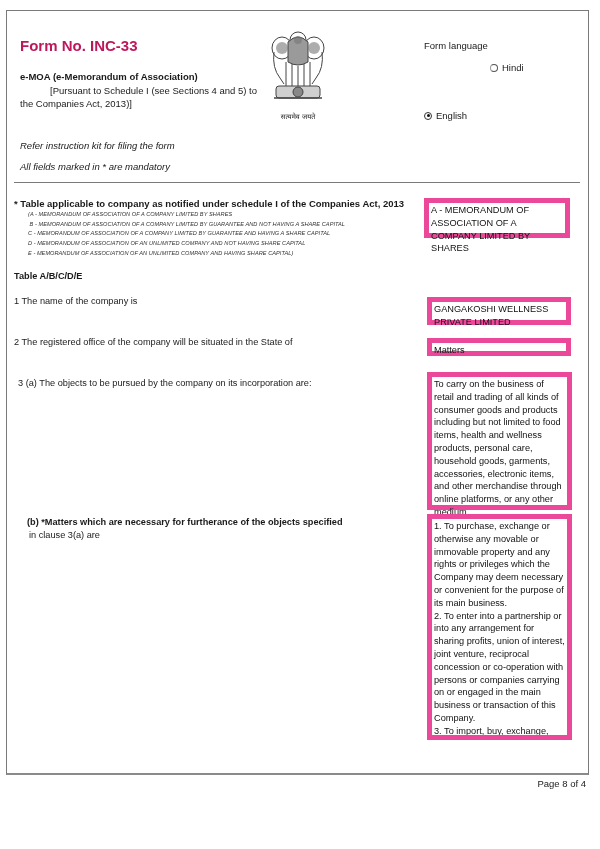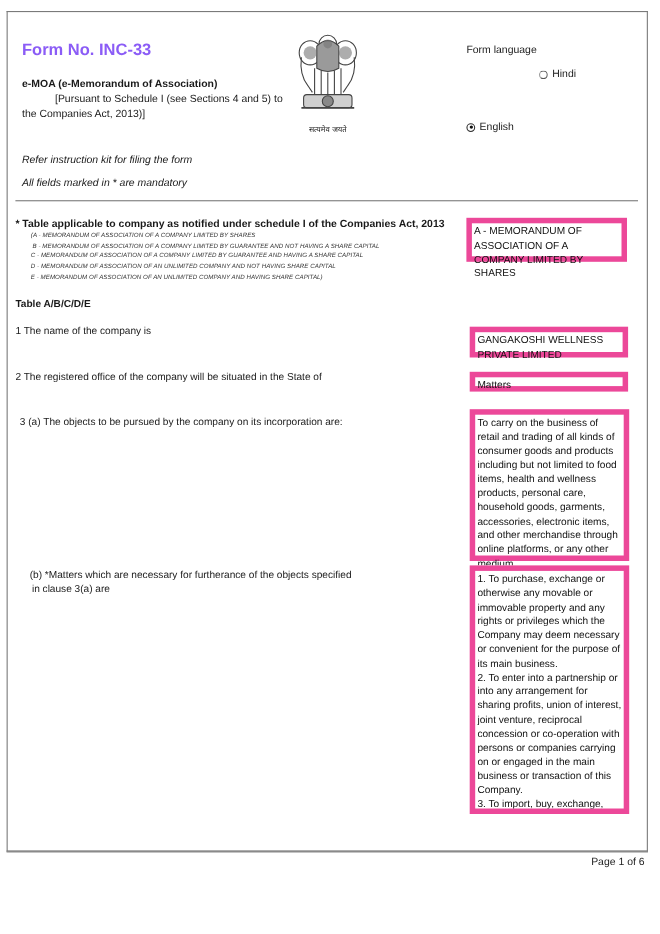--- a/index.html
+++ b/index.html
@@ -1,21 +1,21 @@
 <!DOCTYPE html>
 <html><head>
 <meta charset="utf-8">
 <style>
   html, body { margin:0; padding:0; background:#ffffff; }
   body { width:600px; height:849px; position:relative; overflow:hidden;
          font-family:"Liberation Sans", sans-serif; color:#1a1a1a; }
   .frame { position:absolute; left:6px; top:10px; width:583px; height:765px;
            border:1px solid #7a7a7a; border-bottom:2px solid #8a8a8a; box-sizing:border-box; }
   .abs { position:absolute; }
-  .title { left:20px; top:37px; font-size:15px; font-weight:bold; color:#8b5cf6;text-align:center; }
+  .title { left:20px; top:37px; font-size:15px; font-weight:bold; color:#be185d;text-align:center; }
   .sub-bold { left:20px; top:71px; font-size:9.5px; font-weight:bold; }
   .sub { font-size:9.5px; left:20px; line-height:13px; }
   .italic { font-style:italic; font-size:9.5px; left:20px; }
   .emblem { left:266px; top:28px; width:64px; height:92px; }
   .lang-label { left:424px; top:40px; font-size:9.5px; }
   .radio { display:flex; align-items:center; font-size:9.5px; cursor:pointer; }
   .radio .dot { width:8px; height:8px; border:1px solid #333; border-radius:50%;
                 margin-right:4px; position:relative; box-sizing:border-box; }
   .radio .dot.on::after { content:""; position:absolute; left:1.5px; top:1.5px; width:3px; height:3px;
                           border-radius:50%; background:#111; }
@@ -90,19 +90,19 @@
 
 <div class="abs lbl" style="left:14px; top:296px;">1 The name of the company is</div>
 <div class="fieldbox" style="left:427px; top:297px; width:144px; height:28px;">GANGAKOSHI WELLNESS PRIVATE LIMITED</div>
 
 <div class="abs lbl" style="left:14px; top:337px;">2 The registered office of the company will be situated in the State of</div>
 <div class="fieldbox" style="left:427px; top:338px; width:144px; height:18px;">Matters</div>
 
 <div class="abs lbl" style="left:18px; top:378px;">3 (a) The objects to be pursued by the company on its incorporation are:</div>
 <div class="fieldbox" style="left:427px; top:372px; width:145px; height:138px;">To carry on the business of retail and  trading  of all kinds of consumer goods and products including but not limited to food items, health and wellness products, personal care, household goods, garments, accessories, electronic items, and other merchandise through online platforms,  or any other medium.</div>
 
-<div class="abs lbl" style="left:27px; top:517px;">(b) *Matters which are necessary for furtherance of the objects specified</div>
+<div class="abs lbl" style="left:27px; top:517px;font-weight:bold;">(b) *Matters which are necessary for furtherance of the objects specified</div>
 <div class="abs lbl" style="left:29px; top:530px;">in clause 3(a) are</div>
 <div class="fieldbox" style="left:427px; top:514px; width:145px; height:226px; white-space:pre-line; overflow:hidden;">1. To purchase, exchange or otherwise any movable or immovable property and any rights or privileges which the Company may deem necessary or convenient for the purpose of its main business.
 2. To enter into a partnership or into any arrangement for sharing profits, union of interest, joint venture, reciprocal concession or co-operation with persons or companies carrying on or engaged in the main business or transaction of this Company.
 3. To import, buy, exchange, alter, improve and manipulate in all kinds of plants, machinery,</div>
 
-<div class="page-no">Page 1 of 6</div>
+<div class="page-no">Page 8 of 4</div>
 
 </body></html>

